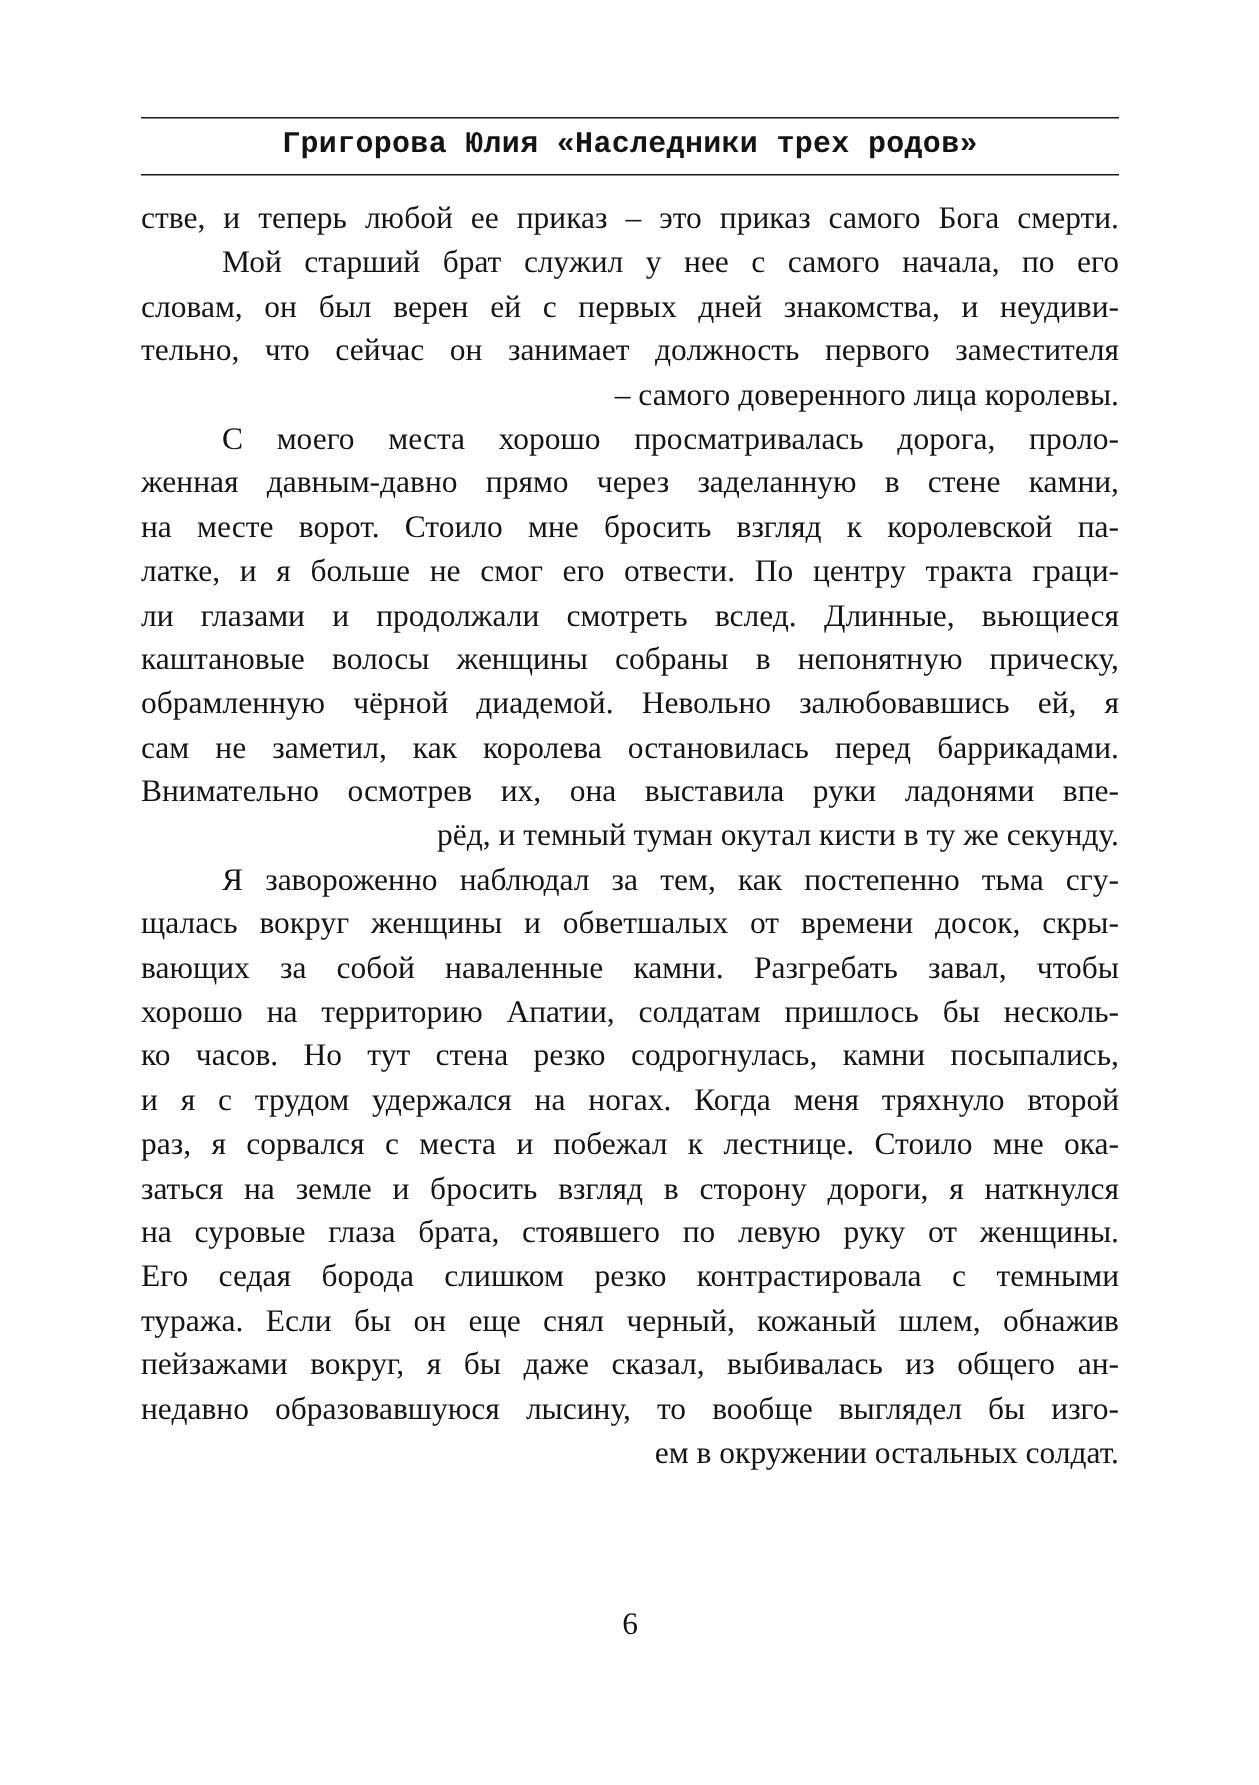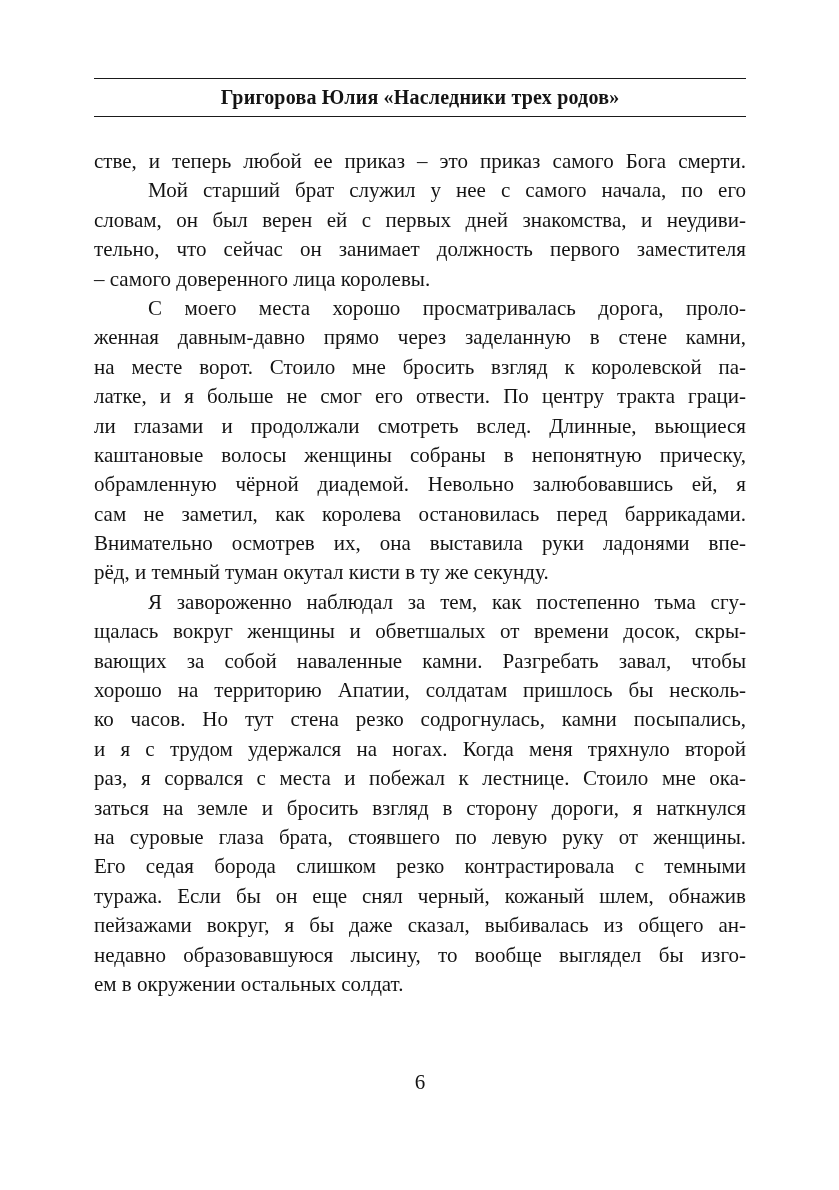--- a/index.html
+++ b/index.html
@@ -15,45 +15,46 @@
     color: #141414;
     font-family: "Liberation Serif", "DejaVu Serif", serif;
     overflow: hidden;
   }
   .running-header {
     position: absolute;
     top: 78px;
     left: 94px;
     width: 652px;
     text-align: center;
+    font-family: Liberation Mono, monospace;
   }
   .header-rule {
     border: 0;
     border-top: 1.6px solid #1a1a1a;
     margin: 0;
   }
   .header-title {
     font-weight: bold;
     font-size: 20px;
     line-height: 20px;
     padding: 8px 0 9px 0;
     letter-spacing: 0.2px;
   }
   .body-text {
     position: absolute;
-    top: 147px;
+    top: 131px;
     left: 94px;
     width: 652px;
     font-size: 21px;
   }
   .text-line {
     height: 29.4px;
     line-height: 29.4px;
     white-space: normal;
-    text-align: left;
+    text-align: right;
   }
   .text-line.just {
     text-align: justify;
     text-align-last: justify;
   }
   .text-line.indent {
     text-indent: 54px;
   }
   .page-number {
     position: absolute;

